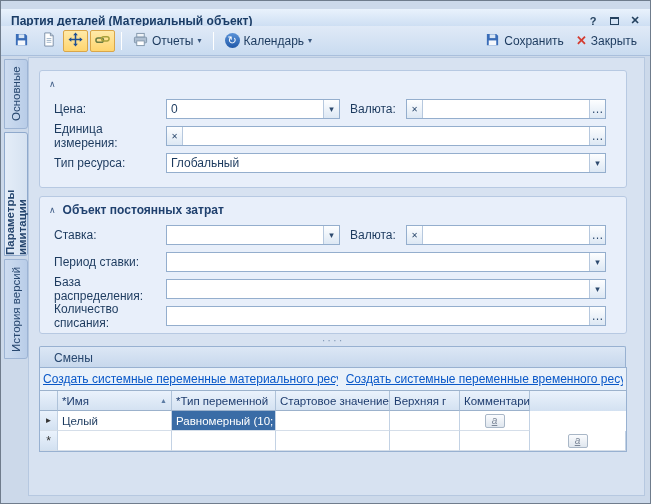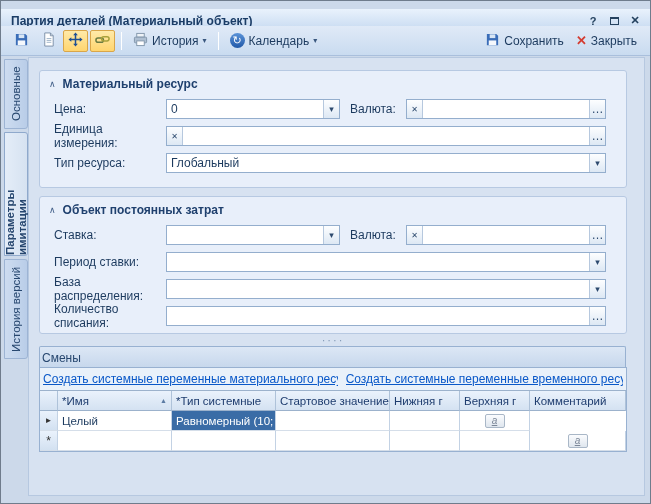--- a/index.html
+++ b/index.html
@@ -66,21 +66,21 @@
     font-size: 9px; color: #2d4a6e; background: linear-gradient(#fdfeff, #dde8f4);
     border-left: 1px solid #b6c8de; cursor: default; }
   .ebtn.left { border-left: none; border-right: 1px solid #b6c8de; font-size: 8px; }
   .ebtn.dots { font-size: 12px; line-height: 8px; }
 
   .splitter { height: 12px; display: flex; align-items: center; justify-content: center;
     color: #8298b5; font-size: 11px; letter-spacing: 2px; line-height: 6px; }
 
   
   .btabs { display: flex; height: 22px; }
-  .btab { flex: 1; display: flex; align-items: center; padding: 0 2px;
+  .btab { flex: 1; display: flex; align-items: center; padding: 0 14px;
     border: 1px solid #98b1d1; border-bottom: none; border-radius: 2px 2px 0 0;
     background: linear-gradient(#dce7f5, #c6d7ec); color: #27476f; margin-right: 1px; cursor: default; }
   .btab.active { background: #f4f8fd; font-weight: normal; position: relative; z-index: 2; }
   .bpanel { border: 1px solid #98b1d1; background: #e9f1fa; margin-top: -1px; position: relative; z-index: 1; }
   .links { display: flex; justify-content: space-between; padding: 4px 3px; gap: 8px; }
   .link { color: #0a58c8; text-decoration: underline; white-space: nowrap; overflow: hidden; cursor: pointer; }
 
   
   .grid { border-top: 1px solid #9cb2cc; background: #fff; font-size: 11.5px; }
   .grow { display: grid; grid-template-columns: 18px 114px 104px 114px 70px 70px 1fr; height: 20px; }
@@ -149,21 +149,21 @@
             <rect x="7" y="5" width="8" height="4.5" rx="2.2" stroke="#a9a13c" stroke-width="1.6"></rect>
           </svg></span>
     </button>
     <span class="tsep"></span>
     <button class="tbtn">
       <span><svg width="15" height="15" viewBox="0 0 16 16">
             <rect x="4" y="1.5" width="8" height="4" fill="#eef3f8" stroke="#8296ab"></rect>
             <rect x="1.5" y="5.5" width="13" height="6" rx="1" fill="#aebfd2" stroke="#7f93a9"></rect>
             <rect x="4" y="9.5" width="8" height="5" fill="#fff" stroke="#8296ab"></rect>
           </svg></span>
-      <span>История</span>
+      <span>Отчеты</span>
       <span class="caret">▾</span>
     </button>
     <span class="tsep"></span>
     <button class="tbtn">
       <span class="actions-icon">↻</span>
       <span>Календарь</span>
       <span class="caret">▾</span>
     </button>
     <span class="spacer"></span>
     <button class="tbtn">
@@ -184,21 +184,20 @@
     <div class="vtab t1">Основные</div>
     <div class="vtab t2 active">Параметры имитации</div>
     <div class="vtab t3">История версий</div>
   </div>
 
   <div class="content">
 
     <div class="group g1">
       <div class="ghead">
         <span class="chev">∧</span>
-        <span>Материальный ресурс</span>
       </div>
       <div class="gbody">
         <div class="frow">
           <span class="flabel">Цена:</span>
           <div class="editor w174">
             <span class="val">0</span>
             <span class="ebtn">▾</span>
           </div>
           <span class="flabel mid">Валюта:</span>
           <div class="editor fill">
@@ -280,23 +279,22 @@
         <span class="link">Создать системные переменные временного ресурса</span>
       </div>
 
       <div class="grid">
         <div class="grow header">
           <div class="gcell ind"></div>
           <div class="gcell">
             <span>*Имя</span>
             <span class="sort">▲</span>
           </div>
-          <div class="gcell">*Тип системные</div>
+          <div class="gcell">*Тип переменной</div>
           <div class="gcell">Стартовое значение</div>
-          <div class="gcell">Нижняя г</div>
           <div class="gcell">Верхняя г</div>
           <div class="gcell">Комментарий</div>
         </div>
 
         <div class="grow">
           <div class="gcell ind">
               <span class="rowmark">►</span>
             </div>
           <div class="gcell">Целый</div>
           <div class="gcell sel">Равномерный (10; 15)</div>

